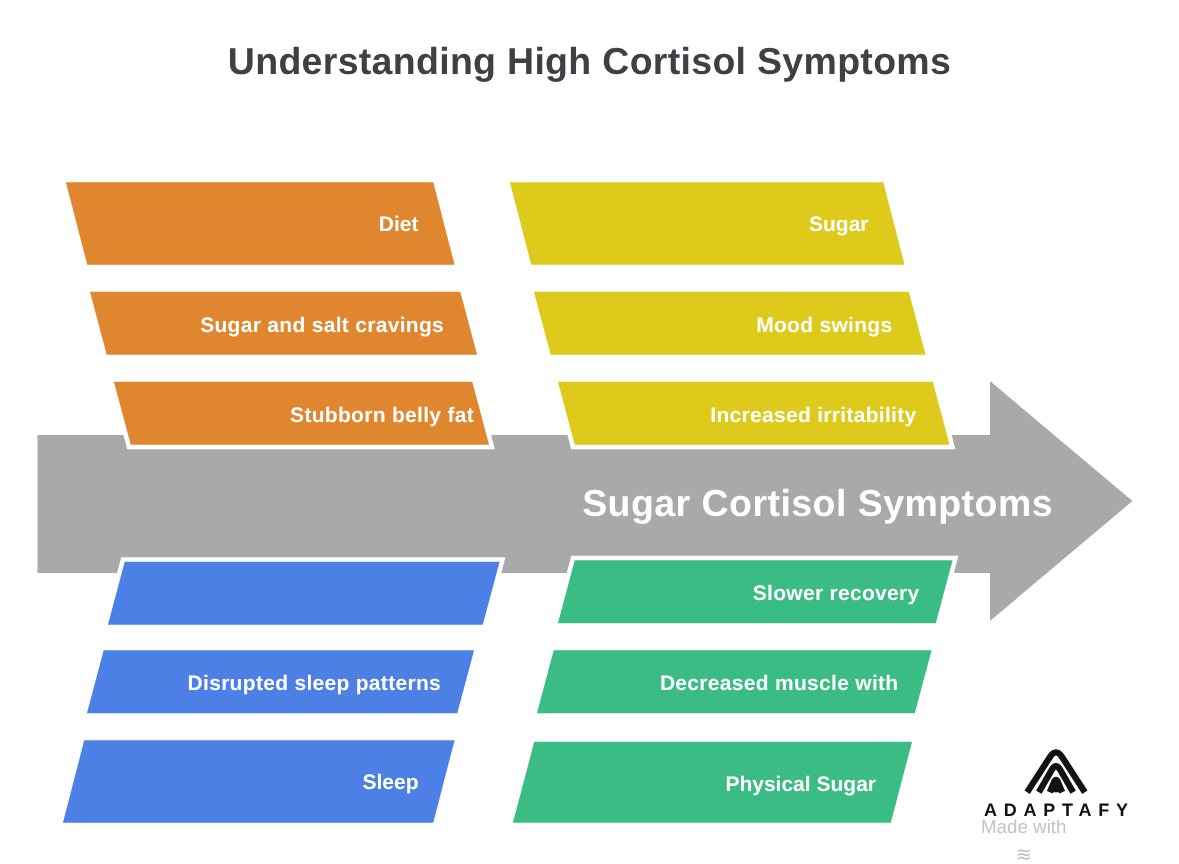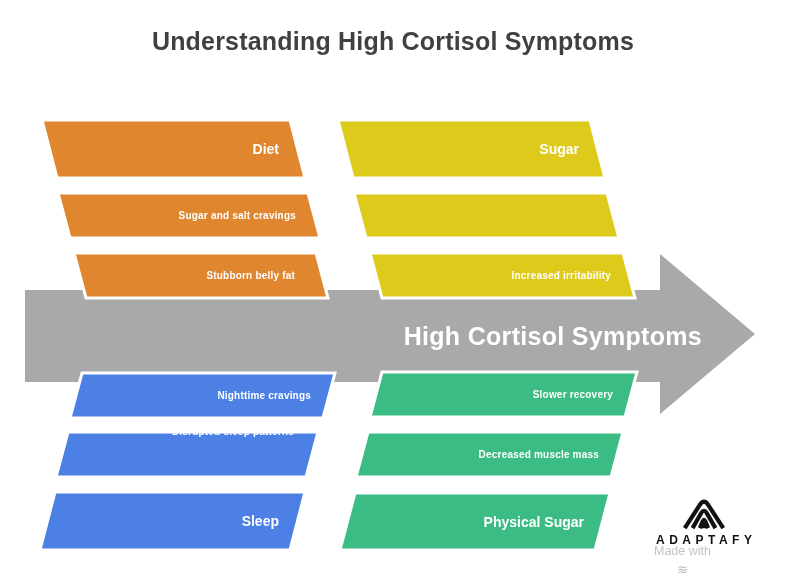--- a/index.html
+++ b/index.html
@@ -11,21 +11,21 @@
   .page-title{
     position:absolute;left:0;top:27px;width:786px;margin:0;
     text-align:center;font-size:25px;font-weight:bold;color:#3F4043;letter-spacing:0.2px;
   }
   .shapes{position:absolute;left:0;top:0;}
   .label{
     position:absolute;display:flex;align-items:center;justify-content:flex-end;
     box-sizing:border-box;padding-right:18px;color:#ffffff;white-space:nowrap;
   }
   .label.head{font-size:14px;font-weight:bold;}
-  .label.item{font-size:10px;font-weight:bold;letter-spacing:0.2px;}
+  .label.item{font-size:14px;font-weight:bold;letter-spacing:0.2px;}
   .arrow-label{
     position:absolute;left:25px;top:290px;width:677px;height:92px;
     display:flex;align-items:center;justify-content:flex-end;
     font-size:25px;font-weight:bold;color:#ffffff;letter-spacing:0.3px;
   }
   .watermark{
     position:absolute;left:654px;top:544px;z-index:1;
     font-size:12.5px;color:#C4C4C4;white-space:nowrap;display:flex;align-items:center;gap:4px;flex-direction:column;
   }
   .watermark .napkin-glyph{font-size:13px;color:#B9BEBE;}
@@ -65,34 +65,34 @@
       <polygon points="55,492 305,492 290,550 40,550" fill="#4C80E4"></polygon>
 
       <polygon points="382,372 637,372 625,417 370,417" fill="#3BBC84"></polygon>
       <polygon points="368,432 623,432 611,477 356,477" fill="#3BBC84"></polygon>
       <polygon points="355,493 610,493 595,550 340,550" fill="#3BBC84"></polygon>
     </g>
   </svg>
 
   <div class="label head" style="left:49px;top:120px;width:248px;height:58px;">Diet</div>
   <div class="label item" style="left:64px;top:193px;width:250px;height:45px;">Sugar and salt cravings</div>
-  <div class="label item" style="left:71px;top:253px;width:242px;height:45px;">Stubborn belly fat</div>
+  <div class="label item" style="left:92px;top:253px;width:242px;height:45px;">Stubborn belly fat</div>
 
   <div class="label head" style="left:345px;top:120px;width:252px;height:58px;">Sugar</div>
+  <div class="label item" style="left:360px;top:193px;width:253px;height:45px;">Mood swings</div>
   <div class="label item" style="left:376px;top:253px;width:253px;height:45px;">Increased irritability</div>
 
-  <div class="label item" style="left:76px;top:373px;width:253px;height:45px;">Nighttime cravings</div>
-  <div class="label item" style="left:62px;top:409px;width:250px;height:45px;">Disrupted sleep patterns</div>
+  <div class="label item" style="left:62px;top:432px;width:250px;height:45px;">Disrupted sleep patterns</div>
   <div class="label head" style="left:47px;top:492px;width:250px;height:58px;">Sleep</div>
 
   <div class="label item" style="left:376px;top:372px;width:255px;height:45px;text-align:center;">Slower recovery</div>
-  <div class="label item" style="left:362px;top:432px;width:255px;height:45px;">Decreased muscle mass</div>
+  <div class="label item" style="left:362px;top:432px;width:255px;height:45px;">Decreased muscle with</div>
   <div class="label head" style="left:347px;top:493px;width:255px;height:57px;">Physical Sugar</div>
 
-  <div class="arrow-label">High Cortisol Symptoms</div>
+  <div class="arrow-label">Sugar Cortisol Symptoms</div>
 
   <div class="watermark">
     <span>Made with</span>
     <span class="napkin-glyph">≋</span>
     <span>Napkin</span>
   </div>
 
   <div class="logo-block">
     <svg class="logo-icon-svg" width="44" height="33" viewBox="0 0 48 36">
       <g fill="none" stroke="#121212" stroke-width="4.6">

